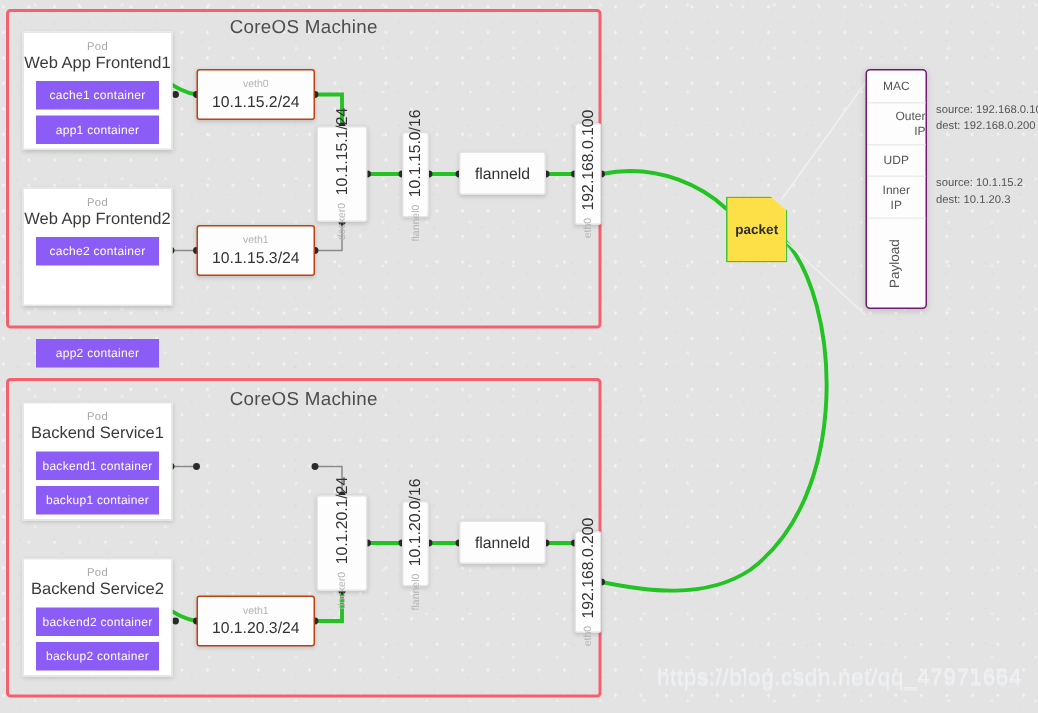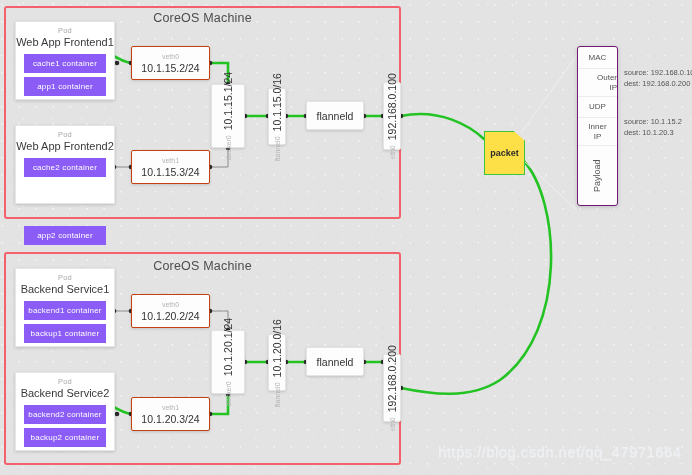--- a/index.html
+++ b/index.html
@@ -273,24 +273,20 @@
     <div class="ctr" style="top:55px;">backup1 container</div>
   </div>
 
   <div class="pod" style="left:15px;top:372px;width:100px;height:79px;">
     <div class="pod-kind">Pod</div>
     <div class="pod-name">Backend Service2</div>
     <div class="ctr" style="top:32px;">backend2 container</div>
     <div class="ctr" style="top:55px;">backup2 container</div>
   </div>
 
-  <div class="nodebox" style="left:131px;top:294px;width:79px;height:34px;">
-    <div class="sub">veth0</div>
-    <div class="main">10.1.20.2/24</div>
-  </div>
   <div class="nodebox" style="left:131px;top:397px;width:79px;height:34px;">
     <div class="sub">veth1</div>
     <div class="main">10.1.20.3/24</div>
   </div>
 
   <div class="vbox" style="left:211px;top:330px;width:34px;height:64px;">
     <div class="inner">
       <span class="sub">docker0</span>
       <span class="main">10.1.20.1/24</span>
     </div>

